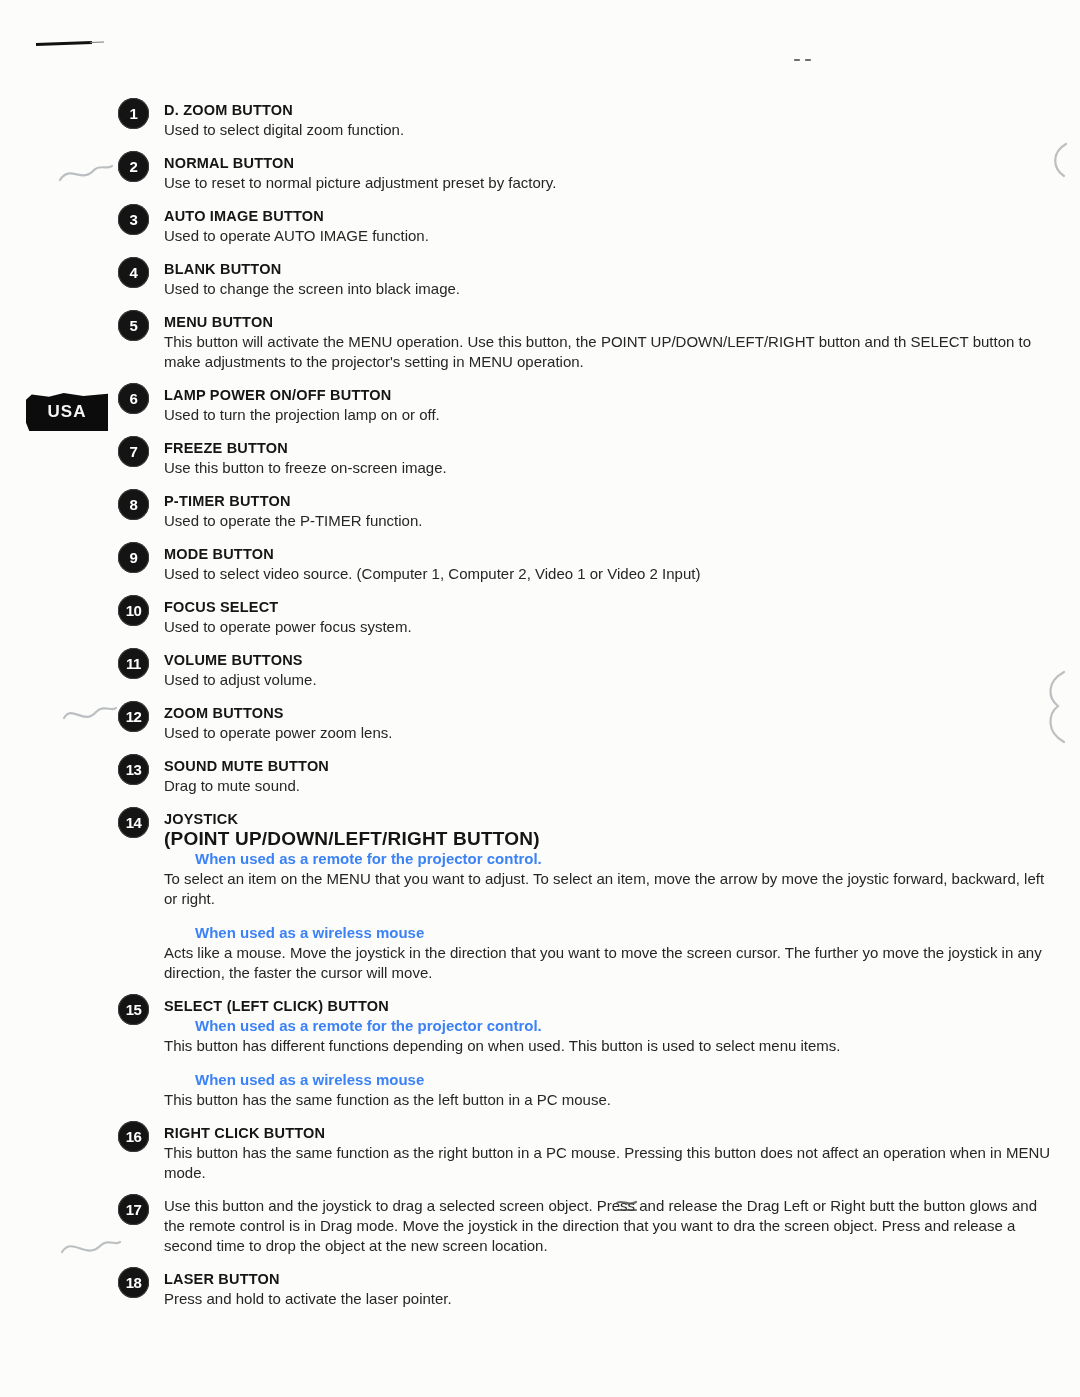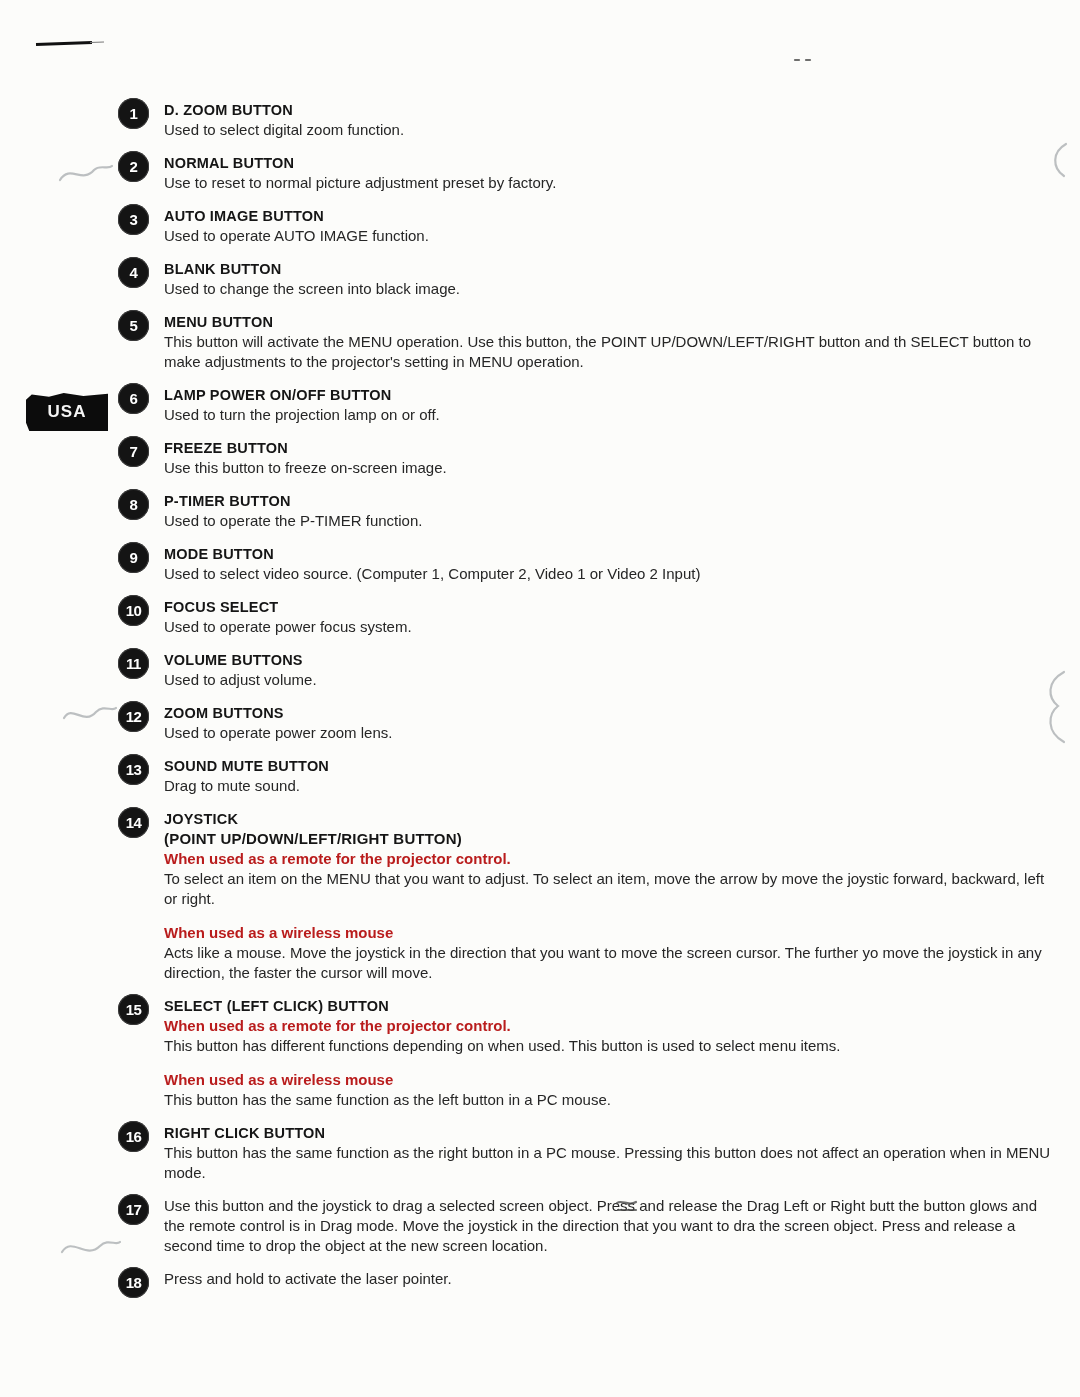--- a/index.html
+++ b/index.html
@@ -37,24 +37,24 @@
     display:flex;align-items:center;justify-content:center;
     font-weight:bold;font-size:15px;letter-spacing:-0.5px;
     margin-right:15px;margin-top:-2px;
     box-shadow:0 0 0 1px #3a3a3a inset;
   }
   .content{flex:1;min-width:0;}
   .title{
     font-weight:bold;font-size:14.5px;line-height:20px;color:#151515;letter-spacing:.2px;
   }
   .subtitle{
-    font-weight:bold;font-size:15px;line-height:20px;color:#151515;letter-spacing:.2px;
+    font-weight:bold;font-size:19px;line-height:20px;color:#151515;letter-spacing:.2px;
   }
   .sections{font-size:15px;line-height:20px;color:#262626;}
-  .sec-heading{font-weight:bold;color:#b91c1c;}
+  .sec-heading{font-weight:bold;color:#3b82f6;margin-left:31px;}
   .sec-body + .sec-heading{margin-top:14px;}
   .mark{position:absolute;pointer-events:none;}
   .mark path{fill:none;stroke:#a7abae;stroke-width:2.2;stroke-linecap:round;opacity:.75;}
   .mark.dark path{stroke:#4a4a4a;opacity:.8;}
 </style>
 </head>
 <body>
 
 <div class="page">
 
@@ -289,20 +289,21 @@
             <div class="sec-body">Use this button and the joystick to drag a selected screen object. Press and release the Drag Left or Right butt the button glows and the remote control is in Drag mode. Move the joystick in the direction that you want to dra the screen object. Press and release a second time to drop the object at the new screen location.</div>
           </div>
     </div>
   </div>
 
   <div class="item">
     <div class="bullet">
       <span class="num">18</span>
     </div>
     <div class="content">
+      <div class="title">LASER BUTTON</div>
 
       <div class="sections">
             <div class="sec-body">Press and hold to activate the laser pointer.</div>
           </div>
     </div>
   </div>
 </div>
 
   <svg class="mark" style="left:56px;top:156px;" width="60" height="36" viewBox="0 0 60 36">
     <path d="M4 24 C 14 8, 26 28, 38 14 C 44 8, 52 14, 56 10"></path>

